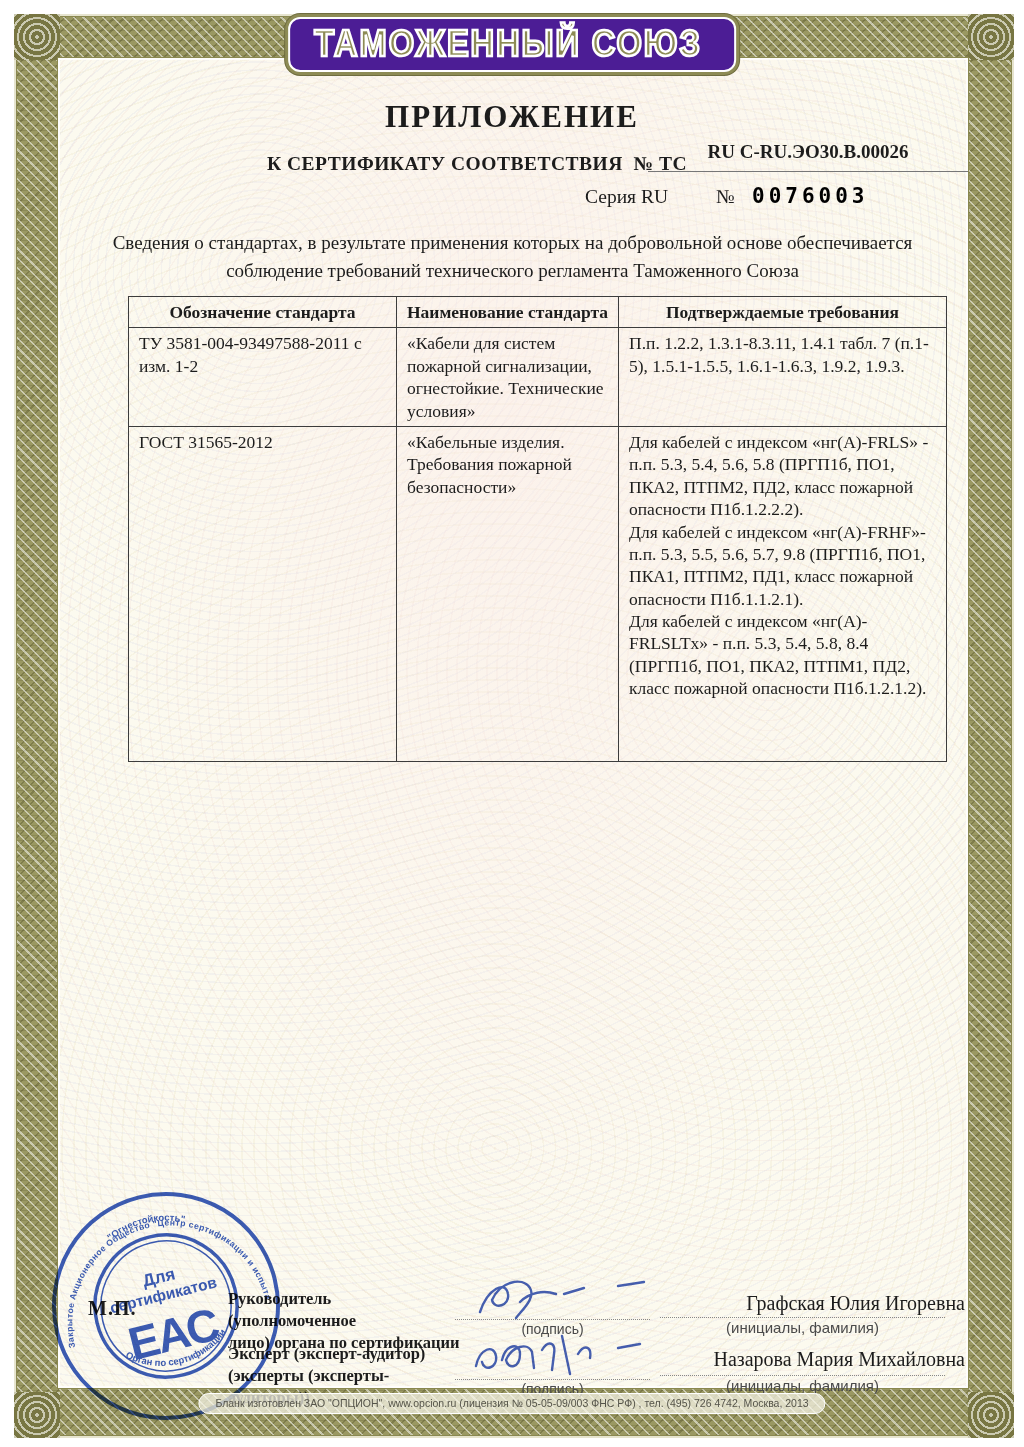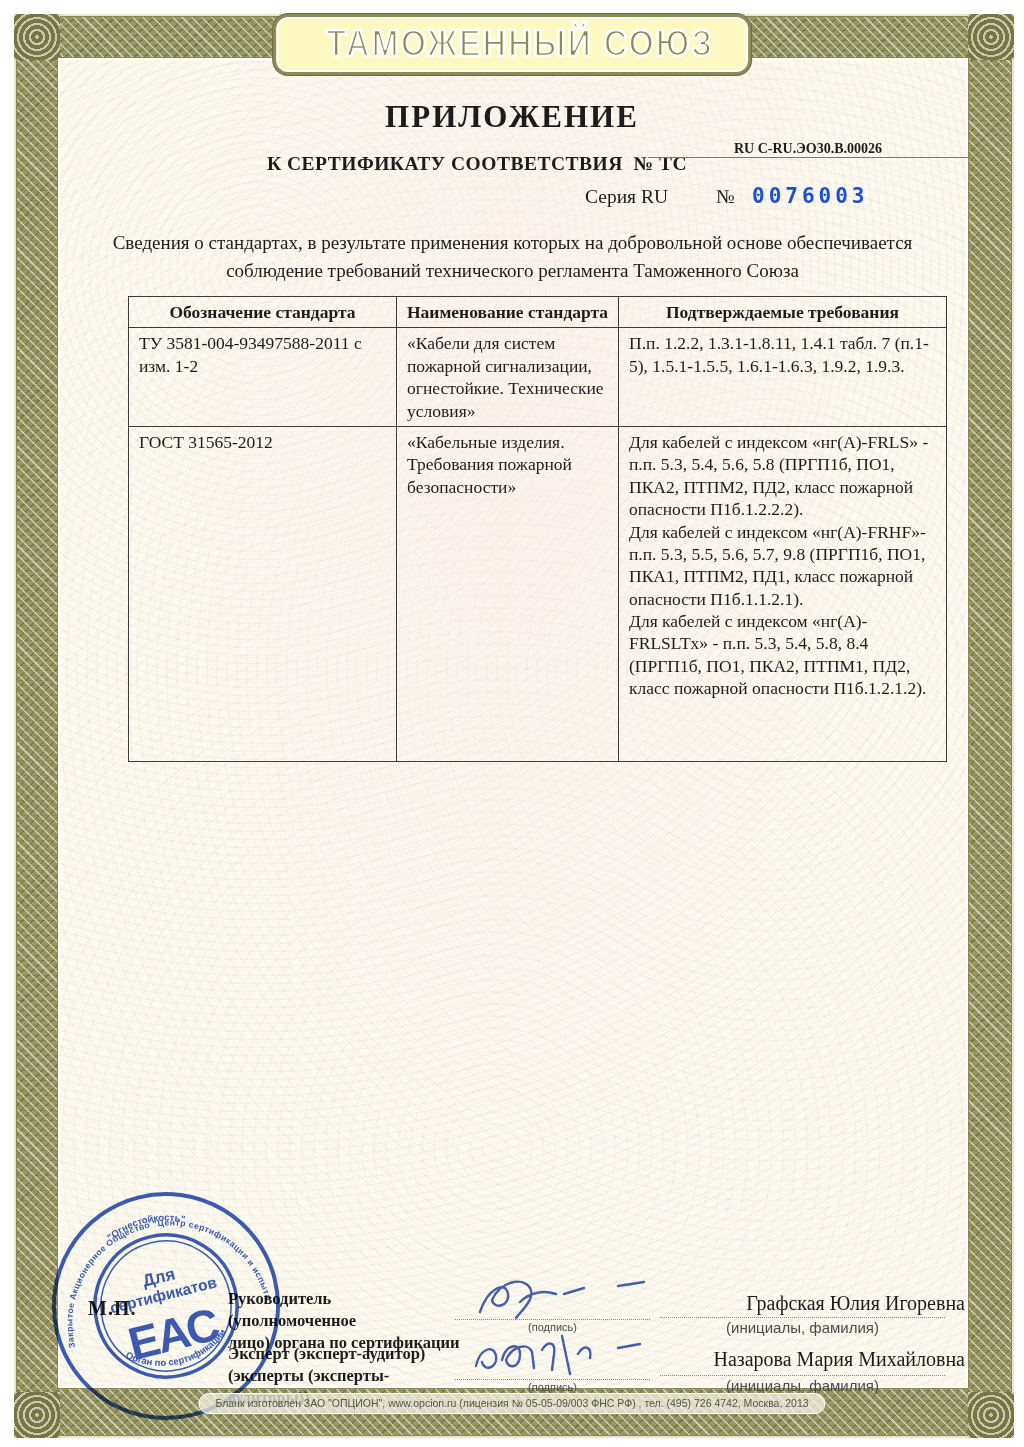--- a/index.html
+++ b/index.html
@@ -24,42 +24,42 @@
           radial-gradient(ellipse at 50% 28%, rgba(251,235,232,.55), rgba(251,235,232,0) 62%),
           repeating-radial-gradient(circle at 22% 16%, rgba(138,148,214,.08) 0 1.5px, rgba(0,0,0,0) 1.5px 8px),
           repeating-radial-gradient(circle at 78% 46%, rgba(214,150,150,.08) 0 1.5px, rgba(0,0,0,0) 1.5px 10px),
           repeating-radial-gradient(circle at 48% 82%, rgba(206,190,122,.10) 0 1.5px, rgba(0,0,0,0) 1.5px 12px),
           #fcfaef;
         border:1px solid #8a8850;
         box-shadow:0 0 0 2px rgba(255,255,255,.8) inset;}
 
   
   .banner{position:absolute;left:50%;top:17px;transform:translateX(-50%);
-        background:#fef9c3;border:2px solid #fff;border-radius:12px;
+        background:#4c1d95;border:2px solid #fff;border-radius:12px;
         box-shadow:0 0 0 3px #8d8b55, 0 0 0 4px #6f6d3f;
-        padding:5px 24px 7px 40px;}
+        padding:5px 24px 7px 16px;}
   .banner-text{font-family:"Liberation Sans", sans-serif;font-weight:800;font-size:34px;
         letter-spacing:2px;color:#ffffff;white-space:nowrap;transform:scale(.96,1.08);}
   @supports (-webkit-text-stroke: 2px white){
     .banner-text{color:#8d8b55;-webkit-text-stroke:2.5px #ffffff;}
   }
 
   .doc-title{position:absolute;left:0;top:99px;width:100%;text-align:center;
         font-size:31px;font-weight:bold;letter-spacing:2px;}
 
   .cert-label{position:absolute;left:223px;top:153px;font-size:19.5px;font-weight:bold;
         letter-spacing:.5px;white-space:pre;margin-left:44px;}
   .cert-value{position:absolute;left:648px;top:141px;width:320px;text-align:center;
-        font-size:14px;font-weight:bold;border-bottom:1.5px solid #777;}
+        font-size:19px;font-weight:bold;border-bottom:1.5px solid #777;padding-bottom:8px;}
 
   .series-label{position:absolute;left:585px;top:186px;font-size:19.5px;}
   .series-no-sign{position:absolute;left:716px;top:186px;font-size:19.5px;}
   .series-number{position:absolute;left:752px;top:184px;
         font-family:"DejaVu Sans Mono", monospace;font-weight:bold;font-size:21px;
-        letter-spacing:4px;color:#1d4ed8;}
+        letter-spacing:4px;color:#000000;}
 
   .intro{position:absolute;left:90px;top:229px;width:845px;text-align:center;
         font-size:19px;font-weight:normal;line-height:1.45;}
 
   
   table.std{position:absolute;left:128px;top:296px;width:818px;border-collapse:collapse;
         table-layout:fixed;font-size:17.5px;line-height:1.28;}
   table.std th, table.std td{border:1.5px solid #3c3c3c;vertical-align:top;
         padding:4px 8px 4px 10px;}
   table.std th{font-weight:bold;text-align:center;vertical-align:middle;padding:4px 6px;}
@@ -68,21 +68,21 @@
   .row1 td{height:88px;}
   .row2 td{height:326px;}
 
   
   .mp{position:absolute;left:88px;top:1297px;font-size:20px;font-weight:bold;letter-spacing:1px;}
   .role{position:absolute;left:228px;width:232px;font-size:16.5px;font-weight:bold;line-height:1.34;}
   .role-a{top:1288px;} .role-b{top:1343px;}
   .sigline{position:absolute;left:455px;width:195px;border-bottom:1px dotted #888;}
   .sigline-a{top:1319px;} .sigline-b{top:1379px;}
   .sigcap{position:absolute;left:455px;width:195px;text-align:center;
-        font-family:"Liberation Sans", sans-serif;font-size:11px;color:#4a4a4a;}
+        font-family:"Liberation Sans", sans-serif;font-size:14px;color:#4a4a4a;}
   .sigcap-a{top:1321px;} .sigcap-b{top:1381px;}
   .nameline{position:absolute;left:660px;width:285px;border-bottom:1px dotted #888;}
   .nameline-a{top:1317px;} .nameline-b{top:1375px;}
   .name{position:absolute;left:680px;width:285px;text-align:right;font-size:20px;}
   .name-a{top:1292px;} .name-b{top:1348px;}
   .namecap{position:absolute;left:660px;width:285px;text-align:center;
         font-family:"Liberation Sans", sans-serif;font-size:15px;color:#4a4a4a;}
   .namecap-a{top:1319px;} .namecap-b{top:1377px;}
 
   .stamp{position:absolute;left:46px;top:1186px;width:240px;height:240px;
@@ -133,21 +133,21 @@
     <tbody>
         <tr>
       <th>Обозначение стандарта</th>
       <th>Наименование стандарта</th>
       <th>Подтверждаемые требования</th>
     </tr>
     <tr class="row1">
       <td>ТУ 3581-004-93497588-2011 с изм. 1-2</td>
       <td>«Кабели для систем пожарной сигнализации, огнестойкие. Технические условия»</td>
       <td>
-        <p class="req-p">П.п. 1.2.2, 1.3.1-1.8.11, 1.4.1 табл. 7 (п.1-5), 1.5.1-1.5.5, 1.6.1-1.6.3, 1.9.2, 1.9.3.</p>
+        <p class="req-p">П.п. 1.2.2, 1.3.1-8.3.11, 1.4.1 табл. 7 (п.1-5), 1.5.1-1.5.5, 1.6.1-1.6.3, 1.9.2, 1.9.3.</p>
       </td>
     </tr>
     <tr class="row2">
       <td>ГОСТ 31565-2012</td>
       <td>«Кабельные изделия. Требования пожарной безопасности»</td>
       <td>
         <p class="req-p">Для кабелей с индексом «нг(А)-FRLS» - п.п. 5.3, 5.4, 5.6, 5.8 (ПРГП1б, ПО1, ПКА2, ПТПМ2, ПД2, класс пожарной опасности П1б.1.2.2.2).</p>
         <p class="req-p">Для кабелей с индексом «нг(А)-FRHF»- п.п. 5.3, 5.5, 5.6, 5.7, 9.8 (ПРГП1б, ПО1, ПКА1, ПТПМ2, ПД1, класс пожарной опасности П1б.1.1.2.1).</p>
         <p class="req-p">Для кабелей с индексом «нг(А)-FRLSLTx» - п.п. 5.3, 5.4, 5.8, 8.4 (ПРГП1б, ПО1, ПКА2, ПТПМ1, ПД2, класс пожарной опасности П1б.1.2.1.2).</p>
       </td>

